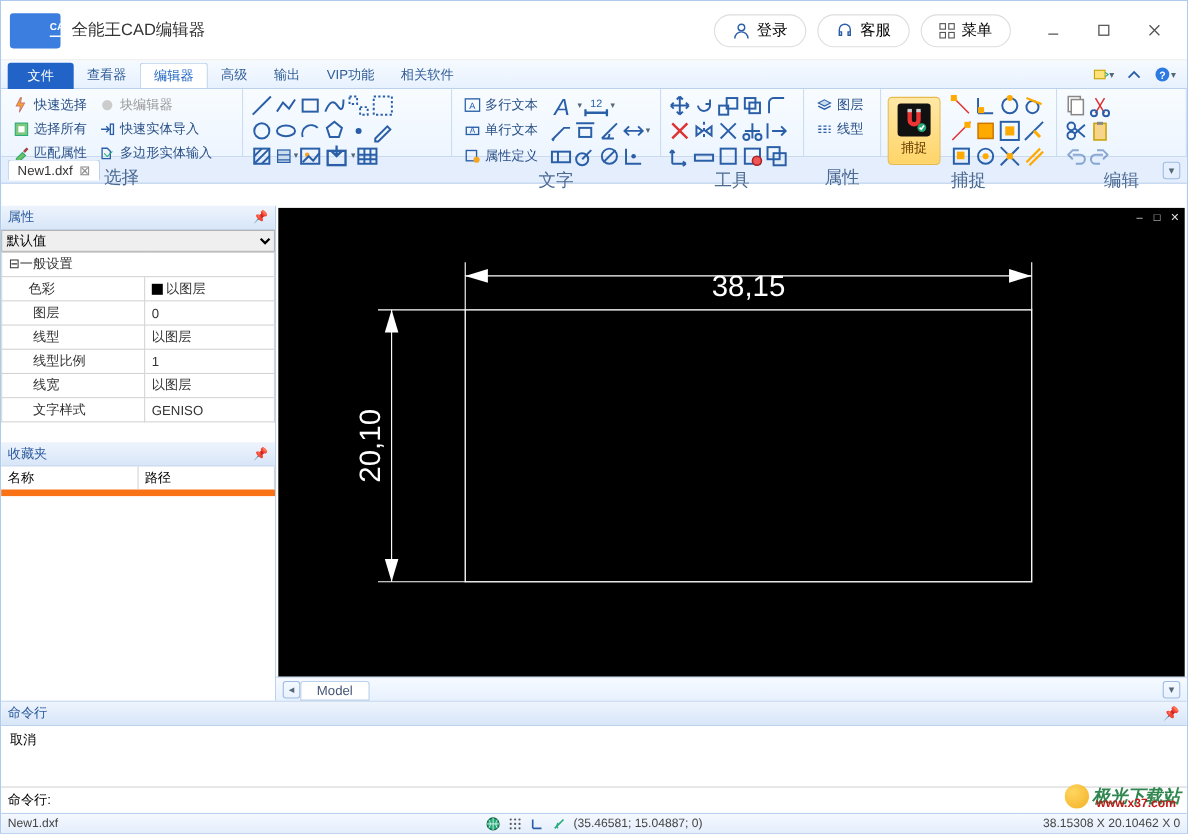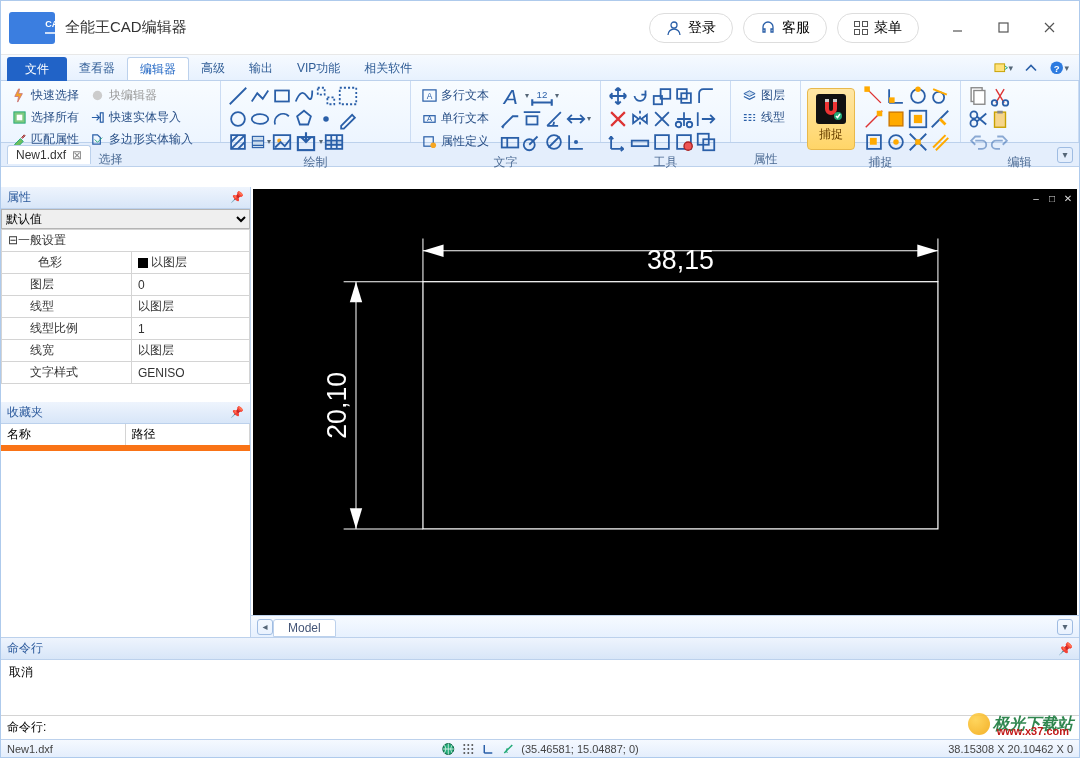--- a/index.html
+++ b/index.html
@@ -19,21 +19,21 @@
 .menu-bar { height: 26px; background: linear-gradient(#f6faff, #e7f1fe); border-bottom: 1px solid #bcd1ec; display: flex; align-items: stretch; }
 .menu-file { background: #2163c7; color: #fff; padding: 12px 18px; display: flex; align-items: center; font-size: 12px; border-top-left-radius: 3px; border-top-right-radius: 3px; margin-left: 6px; margin-top: 2px; cursor: pointer; }
 .menu-tab { padding: 0 12px; display: flex; align-items: center; font-size: 12px; color: #305d96; margin-top: 2px; cursor: pointer; }
 .menu-tab.active { background: #fff; border: 1px solid #bcd1ec; border-bottom: none; border-radius: 3px 3px 0 0; color: #1e64c3; }
 .menu-bar-right { display: flex; align-items: center; gap: 8px; padding: 0 10px; }
 .icon-btn { width: 20px; height: 20px; display: flex; align-items: center; justify-content: center; cursor: pointer; }
 
 .ribbon { height: 62px; background: linear-gradient(#f8fcff, #edf5ff); border-bottom: 1px solid #bcd1ec; display: flex; font-size: 12px; }
 .ribbon-group { border-right: 1px solid #cbdcf3; padding: 4px 6px; display: flex; flex-direction: column; }
 .ribbon-group-body { flex: 1; display: flex; gap: 2px; }
-.ribbon-group-label { text-align: center; font-size: 12px; color: #4b6a93; padding-top: 2px; font-family: Liberation Serif, serif; }
+.ribbon-group-label { text-align: center; font-size: 16px; color: #4b6a93; padding-top: 2px; font-family: Liberation Serif, serif; }
 .ribbon-col { display: flex; flex-direction: column; justify-content: space-around; gap: 2px; }
 .ribbon-btn { display: flex; align-items: center; gap: 4px; padding: 2px 4px; cursor: pointer; height: 20px; color: #2a5087; }
 .ribbon-icon { width: 16px; height: 16px; display: inline-flex; align-items: center; justify-content: center; }
 .ribbon-icon svg { width: 15px; height: 15px; }
 .ribbon-small { width: 22px; height: 21px; display: flex; align-items: center; justify-content: center; cursor: pointer; }
 .ribbon-big { display:flex; flex-direction:column; align-items:center; justify-content:center; width:48px; height:62px; background: linear-gradient(#ffe7a6,#ffd568); border: 1px solid #e8b94c; border-radius: 4px; cursor:pointer; gap:2px; font-size:12px; color:#6a4100;}
 .ribbon-big .bicon{ width:30px; height:30px; background:#111; border-radius:3px; display:flex; align-items:center; justify-content:center;}
 
 .doc-tab-bar { height: 24px; background: #e4eefc; border-bottom: 1px solid #bcd1ec; display:flex; align-items:center; padding: 0 6px;}
 .doc-tab { background: #fff; border: 1px solid #bcd1ec; border-bottom: none; border-radius: 3px 3px 0 0; padding: 2px 8px; font-size: 12px; display:flex; align-items:center; gap:6px; cursor:pointer; color:#333;}
@@ -328,21 +328,20 @@
             </div>
           <div class="ribbon-small">
               <svg viewBox="0 0 16 16">
                 <rect x="2" y="3" width="12" height="10" class="sv"></rect>
                 <path d="M2 7h12M2 10h12M6 3v10M10 3v10" class="sv"></path>
               </svg>
             </div>
         </div>
       </div>
     </div>
-    <div class="ribbon-group-label">绘制</div>
   </div>
 
   <div class="ribbon-group" style="width:190px;">
     <div class="ribbon-group-body">
       <div class="ribbon-col">
         <div class="ribbon-btn">
             <span class="ribbon-icon">
               <svg viewBox="0 0 16 16">
                 <rect x="1" y="2" width="14" height="12" class="sv"></rect>
                 <text x="8" y="12" text-anchor="middle" font-size="9" fill="#2a5fa8">A</text>
@@ -731,21 +730,21 @@
     </div>
     <select class="prop-select">
       <option>默认值</option>
     </select>
     <table class="prop-table">
       <tbody>
           <tr class="hdr">
             <td colspan="2"><span style="display:inline-block;width:10px;">⊟</span><span>一般设置</span></td>
           </tr>
       <tr>
-            <td style="padding-left:36px;">色彩</td>
+            <td style="padding-left:24px;">色彩</td>
             <td><span style="display:inline-block;width:10px;height:10px;background:#000;vertical-align:middle;margin-right:3px;"></span><span>以图层</span></td>
           </tr>
       <tr>
             <td style="padding-left:28px;">图层</td>
             <td>0</td>
           </tr>
       <tr>
             <td style="padding-left:28px;">线型</td>
             <td>以图层</td>
           </tr>

